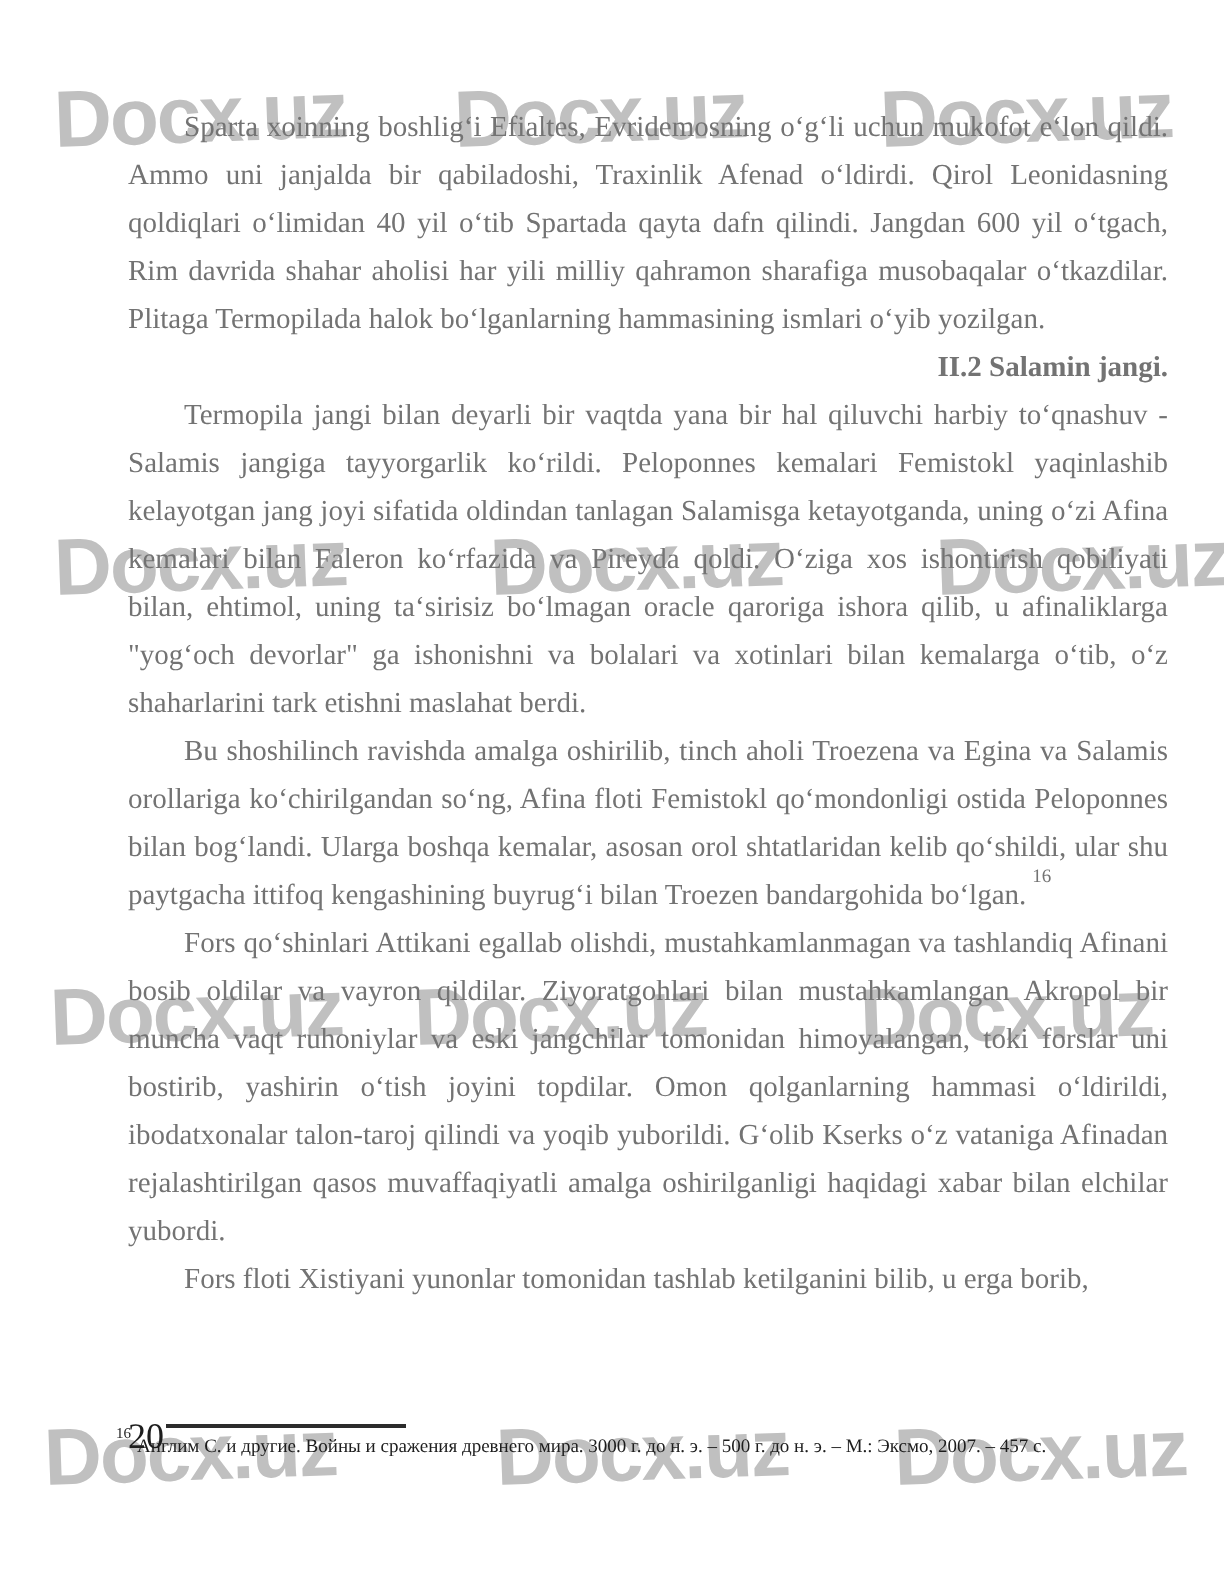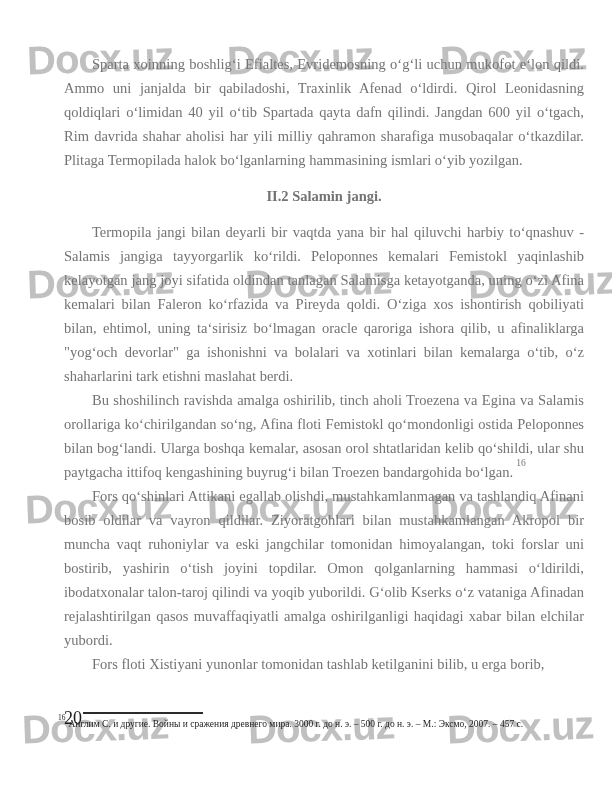--- a/index.html
+++ b/index.html
@@ -29,22 +29,22 @@
     top: 52px;
     width: 520px;
     color: #737373;
     font-size: 14.5px;
     line-height: 24px;
     text-align: justify;
     z-index: 2;
   }
   .para { margin: 0; text-indent: 28px; }
   .heading {
-    margin: 12px;
-    text-align: center;
+    margin: 0;
+    text-align: right;
     text-indent: 0;
     font-weight: bold;
   }
   .fnref {
     font-size: 9.5px;
     line-height: 0;
     position: relative;
     top: -5px;
     margin-left: 3px;
   }

